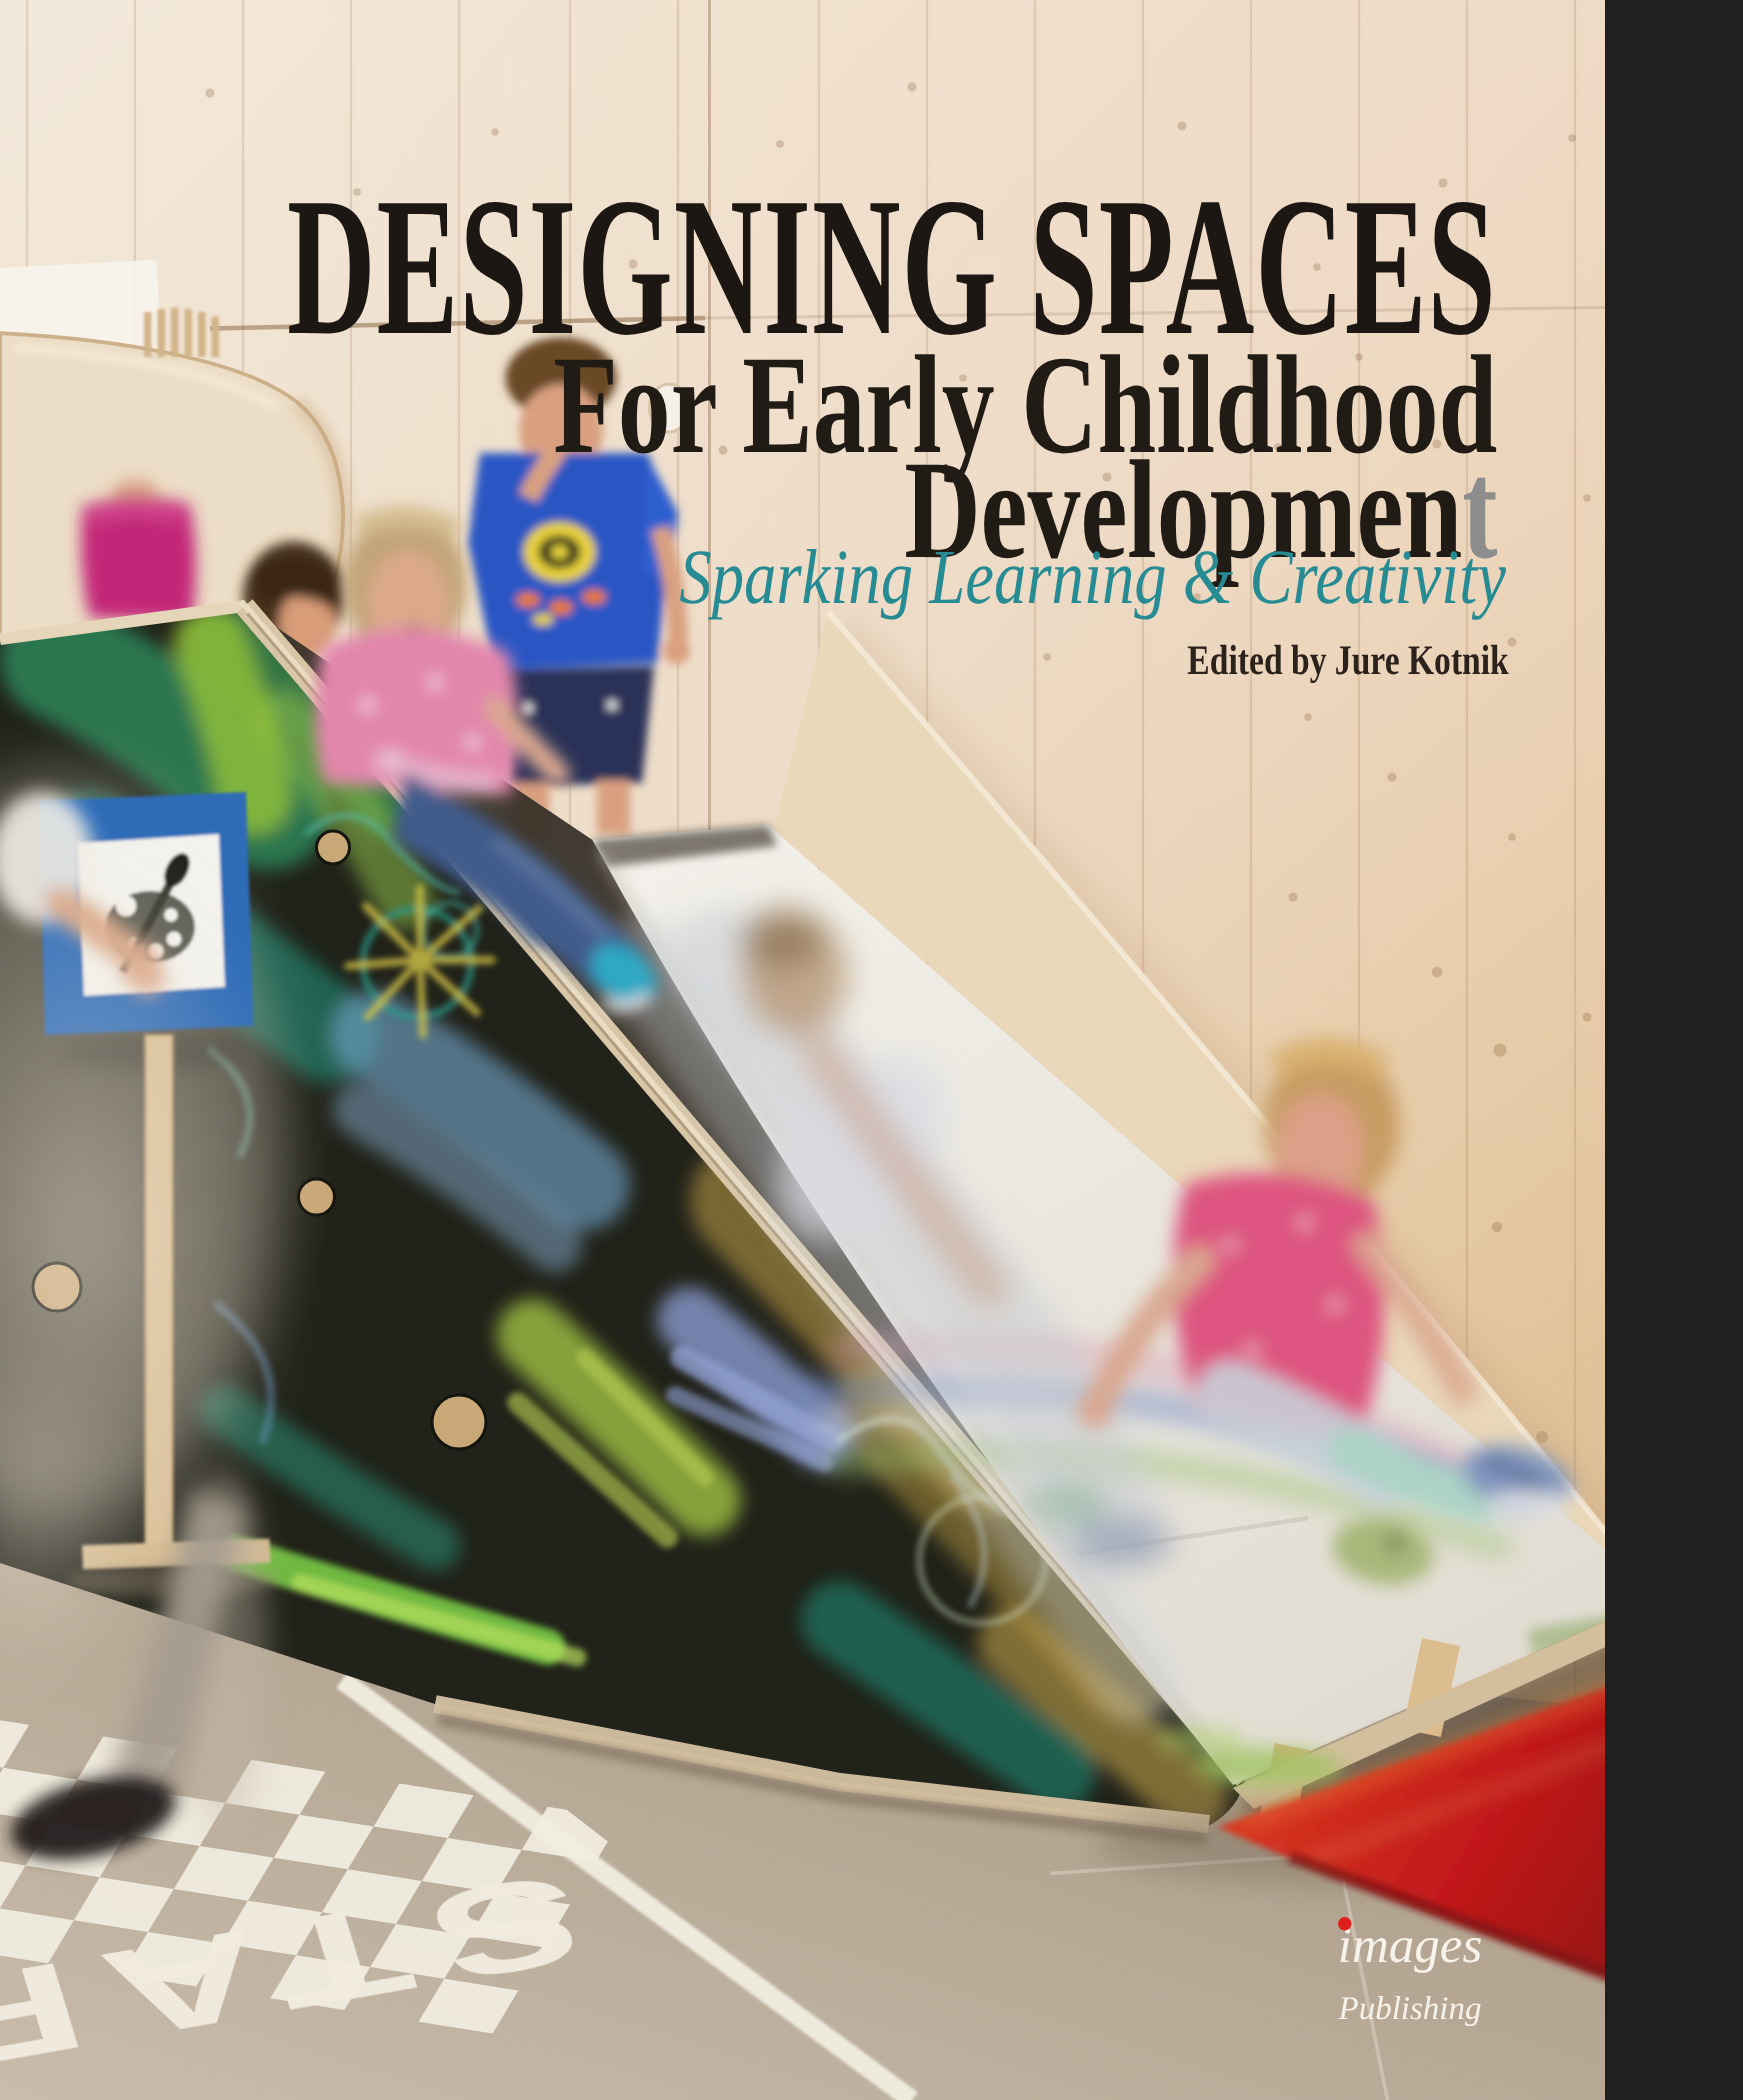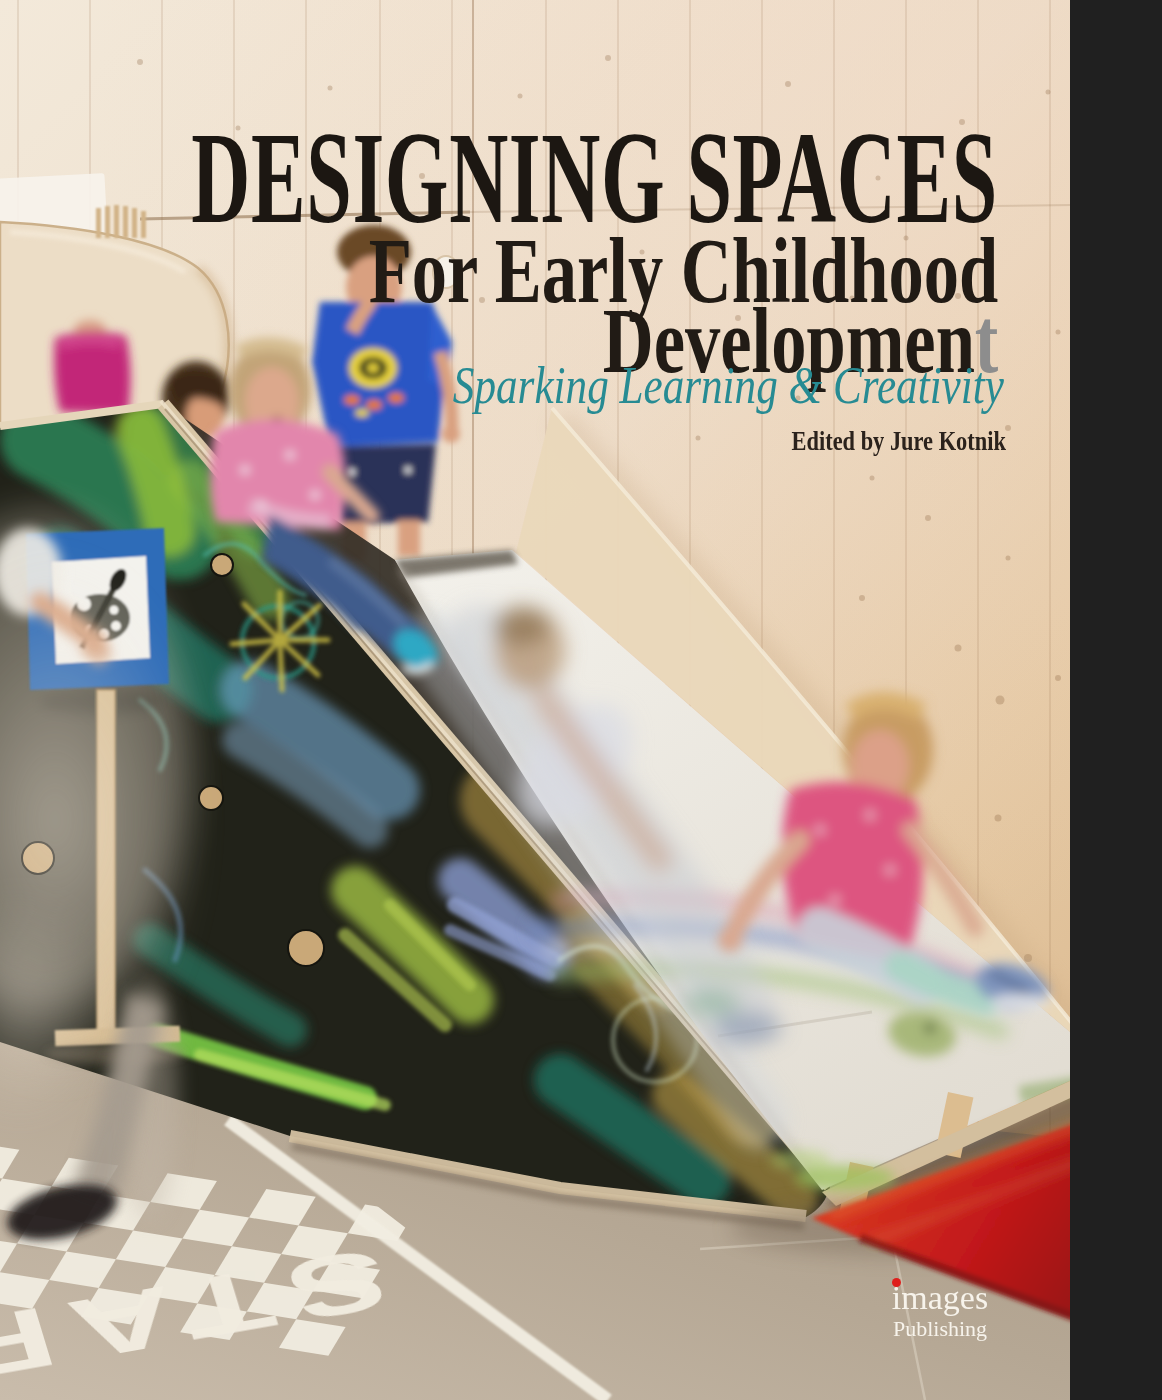--- a/index.html
+++ b/index.html
@@ -20,25 +20,25 @@
   #sub2 .last { color:var(--c-subtitle-last); }
   #tagline { right:66px; top:360px; font-size:52px; font-style:italic;
              color:var(--c-tagline); transform:scaleX(.83); transform-origin:100% 50%; }
   #credit  { right:64px; top:427px; font-size:28px; font-weight:bold;
              color:var(--c-credit); transform:scaleX(.8); transform-origin:100% 50%; }
   #floor-text { position:absolute; left:-243px; top:1277px; width:700px; height:110px;
              text-align:center; z-index:1; font-family:"Liberation Sans","DejaVu Sans",sans-serif;
              font-weight:bold; font-size:108px; letter-spacing:14px; color:var(--c-floor-text);
              transform:rotate(170deg) scale(1.35,.78) skewX(4deg); opacity:.97; }
   #publisher { position:absolute; left:882px; top:1281px; width:116px; z-index:2;
-             text-align:center; color:var(--c-publisher-text); }
+             text-align:center; color:var(--c-publisher-text);font-style:italic; }
   #pub-name  { font-size:34px; line-height:1; position:relative; display:inline-block; }
   #pub-dot   { position:absolute; left:0px; top:-3px; width:9px; height:9px;
              border-radius:50%; background:var(--c-publisher-dot); }
-  #pub-division { font-size:22px; margin-top:3px; line-height:1; }
+  #pub-division { font-size:22px; margin-top:13px; line-height:1; }
   .sign-face  { fill:var(--c-sign-blue); }
   .panel-face { fill:var(--c-chalkboard); }
   .mat-base   { fill:var(--c-mat-red); }
 </style>
 </head>
 <body>
 
 <div id="cover">
 
 <svg id="scene" width="1162" height="1400" viewBox="0 0 1162 1400">

